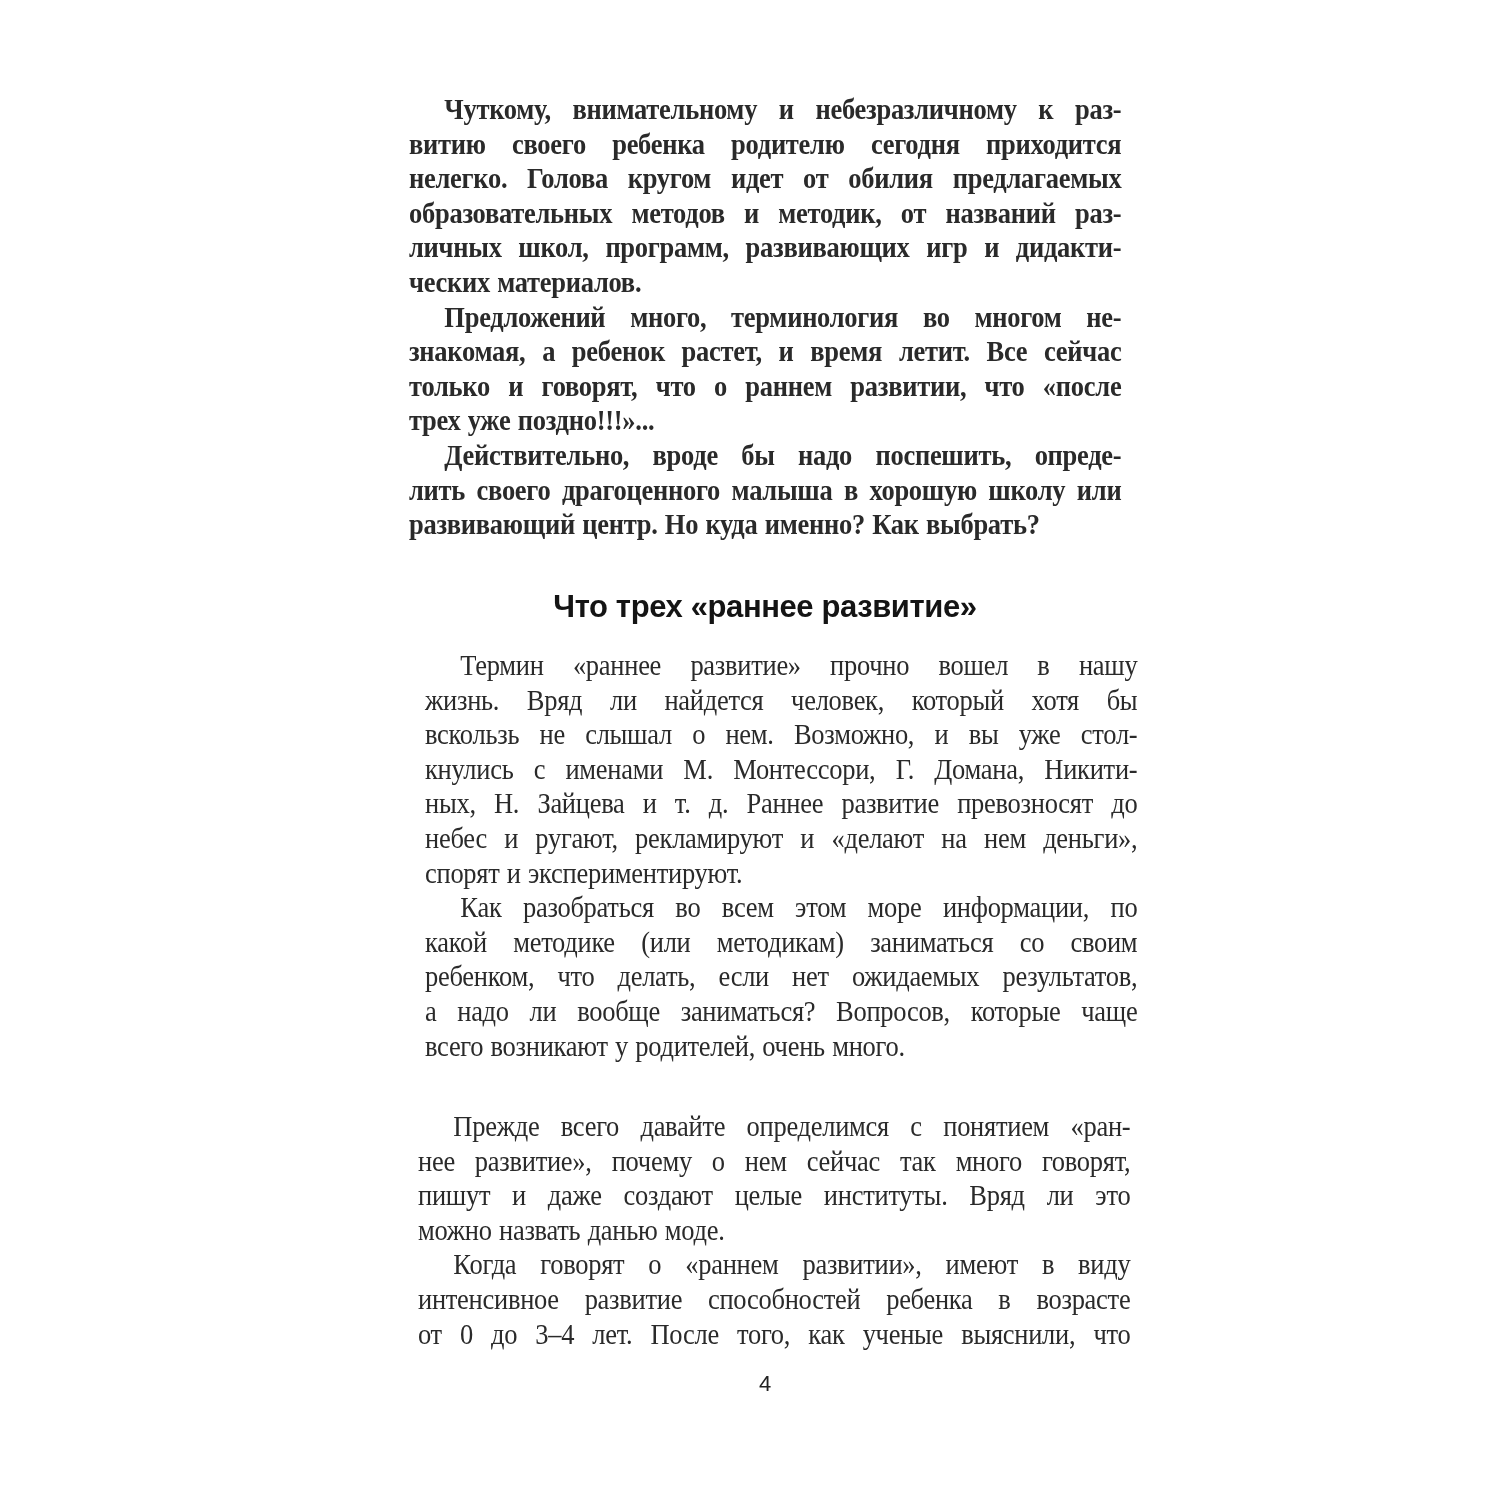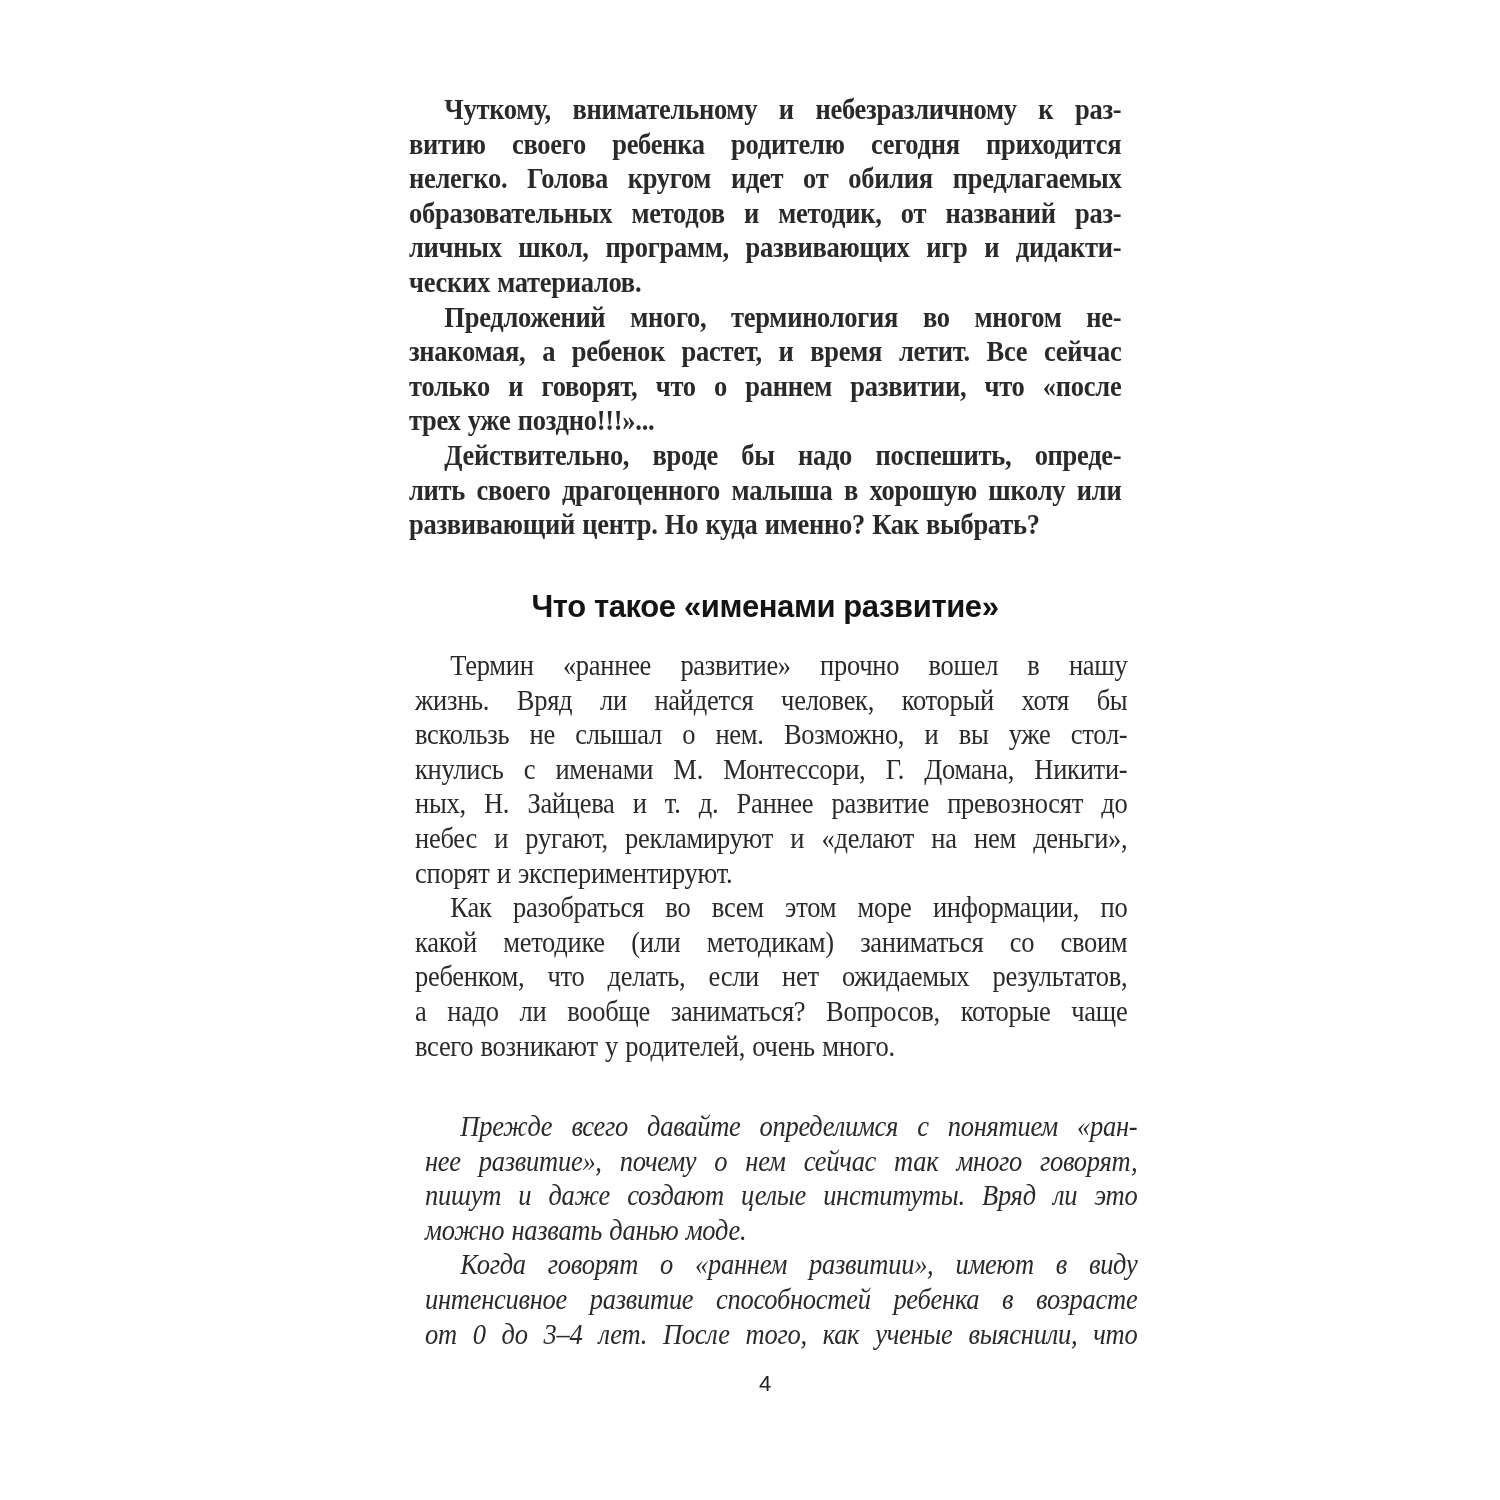--- a/index.html
+++ b/index.html
@@ -41,22 +41,22 @@
       color: #141414;
       text-align: center;
       margin: 0;
       position: absolute;
       left: 0;
       width: 712px;
       top: 496px;
       letter-spacing: -0.4px;
     }
     .block1 { position: absolute; top: 0; left: 0; font-weight: bold; }
-    .block2 { position: absolute; top: 556px; left: 6px; }
-    .block3 { position: absolute; top: 1017px; left: 16px; font-style: italic; }
+    .block2 { position: absolute; top: 556px; left: 16px; }
+    .block3 { position: absolute; top: 1017px; left: 9px; }
     .page-number {
       position: absolute;
       left: 0;
       width: 712px;
       top: 1278px;
       text-align: center;
       font-family: "Liberation Sans", sans-serif;
       font-size: 22px;
       color: #222222;
     }
@@ -84,21 +84,21 @@
         <span class="line">только и говорят, что о раннем развитии, что «после</span>
         <span class="line last">трех уже поздно!!!»...</span>
       </div>
     <div class="para lines">
         <span class="line indent">Действительно, вроде бы надо поспешить, опреде-</span>
         <span class="line">лить своего драгоценного малыша в хорошую школу или</span>
         <span class="line last">развивающий центр. Но куда именно? Как выбрать?</span>
       </div>
   </div>
 
-  <h2 class="heading">Что такое «именами развитие»</h2>
+  <h2 class="heading">Что трех «раннее развитие»</h2>
 
   <div class="block2">
     <div class="para lines">
         <span class="line indent">Термин «раннее развитие» прочно вошел в нашу</span>
         <span class="line">жизнь. Вряд ли найдется человек, который хотя бы</span>
         <span class="line">вскользь не слышал о нем. Возможно, и вы уже стол-</span>
         <span class="line">кнулись с именами М. Монтессори, Г. Домана, Никити-</span>
         <span class="line">ных, Н. Зайцева и т. д. Раннее развитие превозносят до</span>
         <span class="line">небес и ругают, рекламируют и «делают на нем деньги»,</span>
         <span class="line last">спорят и экспериментируют.</span>

